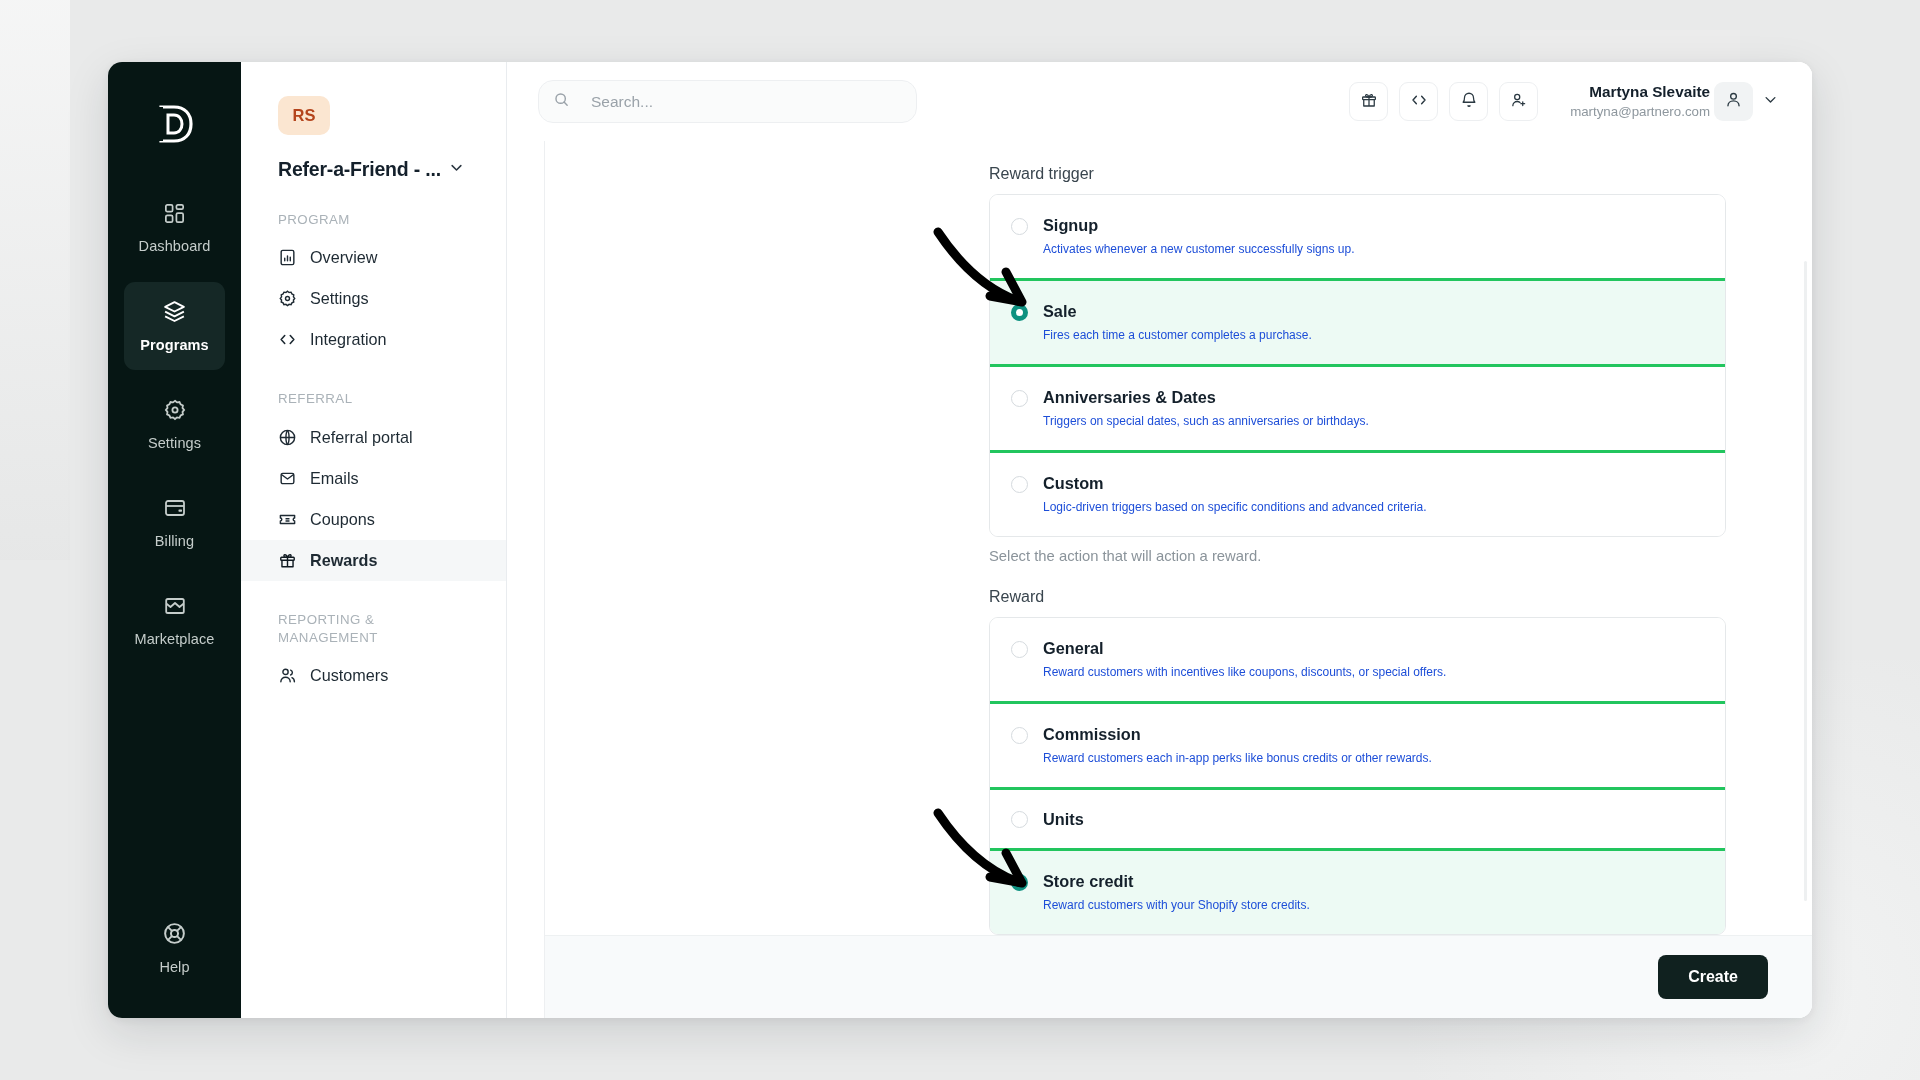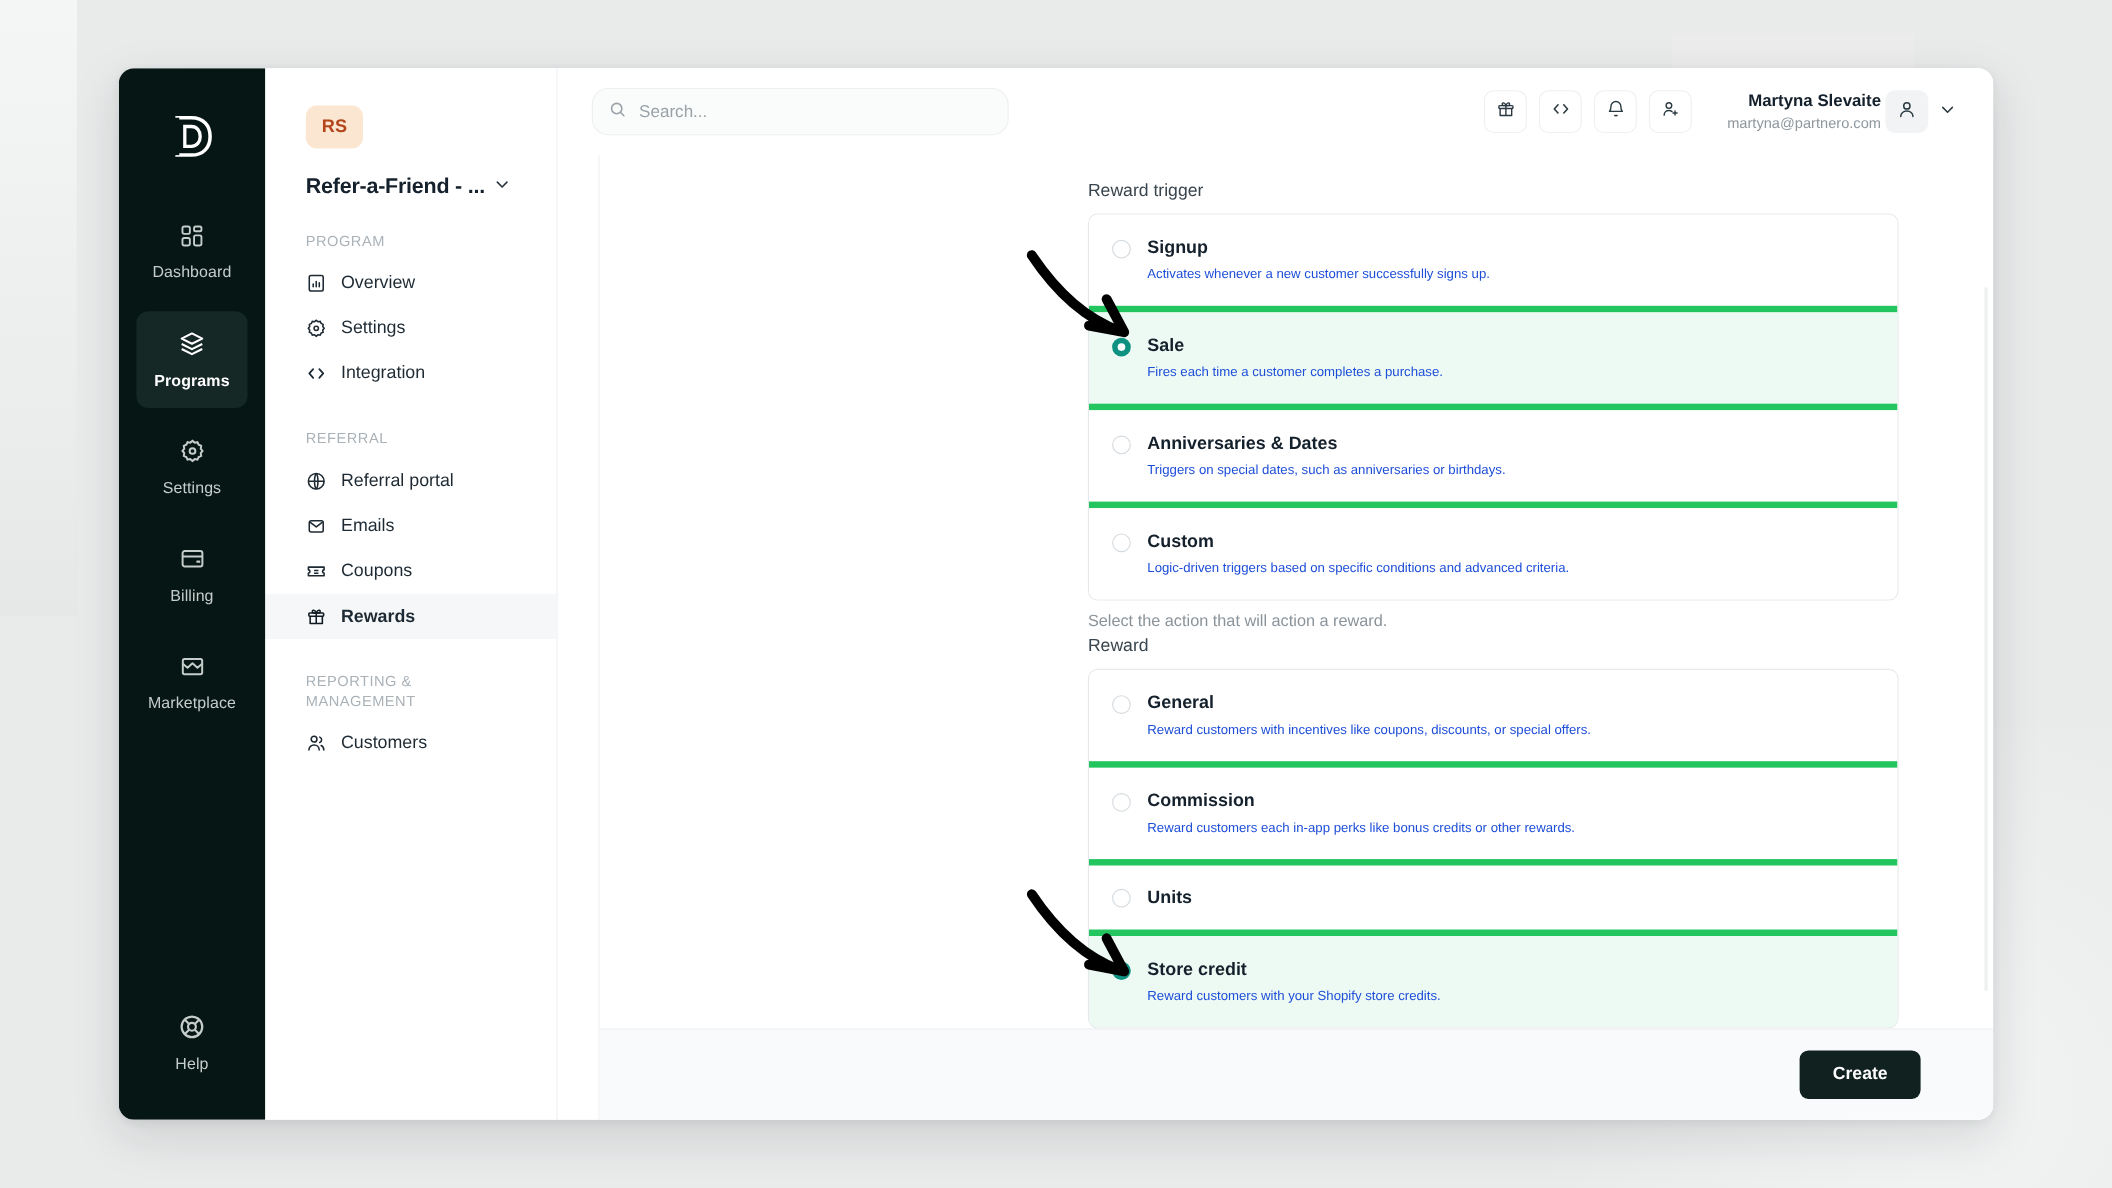--- a/index.html
+++ b/index.html
@@ -97,21 +97,21 @@
 
   .topbar {
     height: 79px; flex: 0 0 79px;
     display: flex; align-items: center;
     padding: 0 28px 0 31px;
     background: #fff;
   }
   .search-box {
     width: 379px; height: 43px;
     background: #fafbfb; border: 1px solid #edeff1; border-radius: 15px;
-    display: flex; align-items: center; gap: 11px;
+    display: flex; align-items: center; gap: 21px;
     padding: 0 14px;
   }
   .search-placeholder { font-size: 15.5px; color: #9aa2a9; }
   .topbar-right { margin-left: auto; display: flex; align-items: center; gap: 11px; }
   .icon-btn {
     width: 39px; height: 39px; border: 1px solid #edeff1; border-radius: 9px;
     background: #fff; display: flex; align-items: center; justify-content: center;
     cursor: pointer;
   }
   .user-block { display: flex; align-items: center; gap: 4px; margin-left: 21px; }
@@ -134,41 +134,41 @@
     padding: 24px 86px 0 0;
     display: flex; flex-direction: column; align-items: flex-end;
   }
   .field-block { width: 737px; }
   .field-label { font-size: 16px; color: #39454e; margin-bottom: 11px; }
   .radio-card {
     border: 1px solid #e5e8ea; border-radius: 9px; overflow: hidden; background: #fff;
   }
   .radio-row {
     display: flex; gap: 15px; padding: 20px 22px 20px 21px;
-    border-bottom: 6px solid #22c55e; cursor: pointer; background: #fff;
+    border-bottom: 3px solid #22c55e; cursor: pointer; background: #fff;
   }
   .radio-row:last-child { border-bottom: none; }
   .radio-row.selected { background: #edfaf4; }
   .radio-mark {
     width: 17px; height: 17px; border-radius: 50%;
     border: 1.6px solid #d5dade; flex: 0 0 17px; margin-top: 3px; background: #fff;
   }
   .radio-row.selected .radio-mark {
     border: 5px solid #0e9180; background: #fff;
   }
   .radio-title { font-size: 16.3px; font-weight: bold; color: #14202b; line-height: 1.25; }
   .radio-desc { font-size: 12px; color: #1d4ed8; margin-top: 7px; line-height: 1.3; }
   .helper-text { font-size: 14.8px; color: #8a939a; margin-top: 11px; }
   .gap-28 { height: 34px; }
 
   .footer-bar {
     height: 83px; flex: 0 0 83px;
     background: #f8fafb; border-top: 1px solid #eef1f2;
     display: flex; align-items: center; justify-content: flex-end;
-    padding-right: 66px;
+    padding-right: 44px;
   }
   .create-btn {
     background: #10211f; color: #fff; border: none; cursor: pointer;
     font-size: 16px; font-weight: bold; border-radius: 8px;
     padding: 13px 30px; font-family: "Liberation Sans", sans-serif;
   }
 
   
   .scroll-hint {
     position: absolute; right: 5px; top: 120px; width: 3px; height: 640px;

